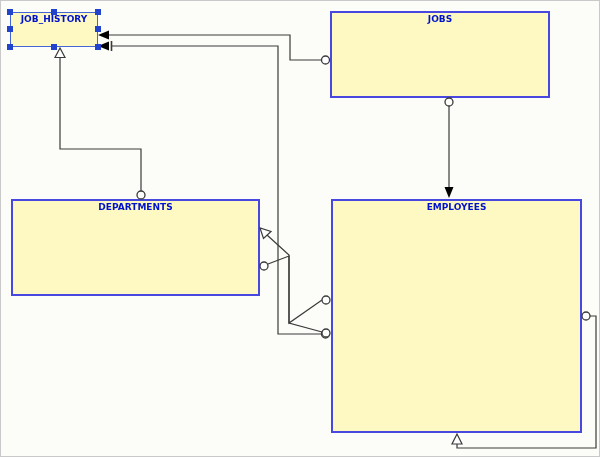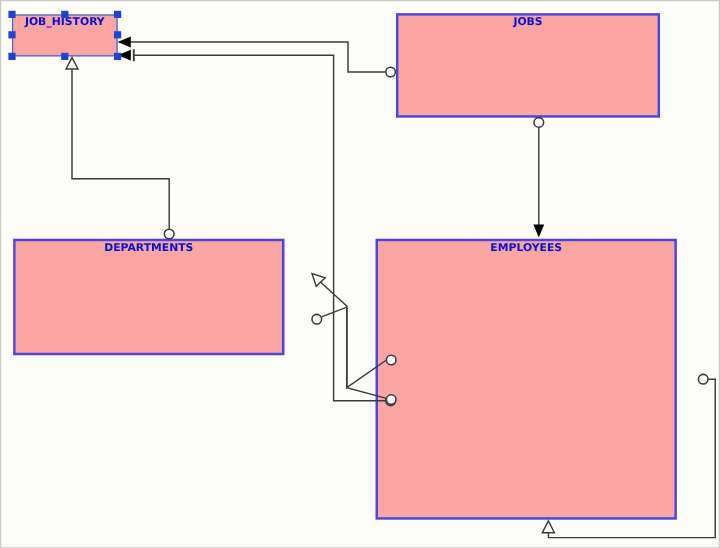--- a/index.html
+++ b/index.html
@@ -7,39 +7,39 @@
     position:relative;
     width:600px;height:457px;
     background:#FCFCF8;
     border:1px solid #C9C9C9;
     box-sizing:border-box;
     overflow:hidden;
     font-family:"DejaVu Sans", sans-serif;
   }
   .entity{
     position:absolute;
-    background:#fca5a5;
+    background:#fef9c3;
     border:2px solid #4848E0;
     box-sizing:border-box;
   }
   .entity.selected{ border:1px solid #4466D8; }
   .entity .title{
     display:block;
     text-align:center;
     padding-top:1px;
     font-size:9px;
     font-weight:bold;
     color:#0013CC;
     letter-spacing:0px;
     white-space:nowrap;
   }
   #job-history  {left:9px;  top:11px;  width:88px;  height:35px;}
   #jobs         {left:329px; top:10px; width:220px; height:87px;}
-  #departments  {left:10px; top:198px; width:226px; height:97px;}
-  #employees    {left:312px;top:198px; width:251px; height:234px;}
+  #departments  {left:10px; top:198px; width:249px; height:97px;}
+  #employees    {left:330px;top:198px; width:251px; height:234px;}
   #connector-layer{
     position:absolute;left:0;top:0;width:600px;height:457px;
     pointer-events:none;
   }
   .handle{
     position:absolute;
     width:6px;height:6px;
     background:#2244CC;
   }
 </style>

